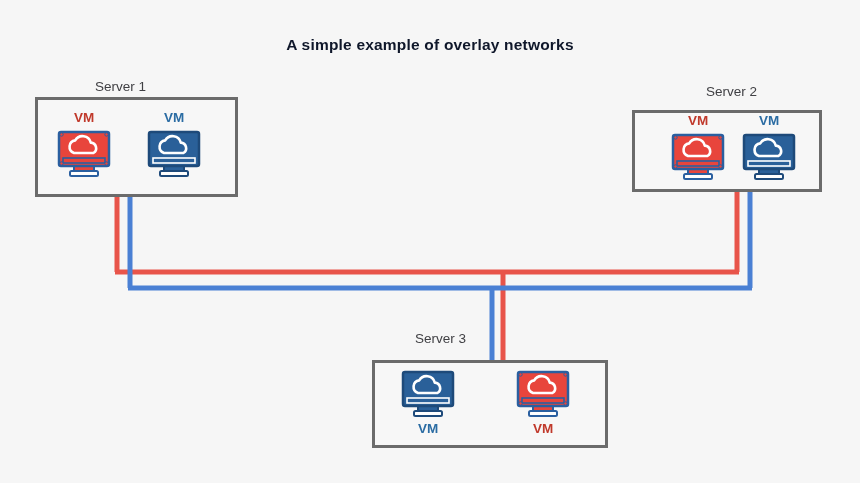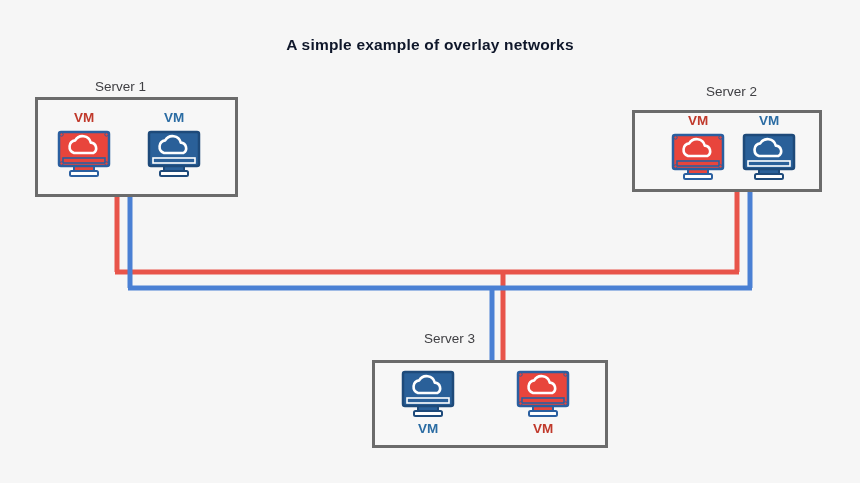--- a/index.html
+++ b/index.html
@@ -83,21 +83,21 @@
   .vm.label-below .vm-label { margin-top: 2px; }
   .vm:not(.label-below) .vm-label { margin-bottom: 1px; }
 
   
   #server-1-box { left: 35px;  top: 97px;  width: 203px; height: 100px; }
   #server-2-box { left: 632px; top: 110px; width: 190px; height:  82px; }
   #server-3-box { left: 372px; top: 360px; width: 236px; height:  88px; }
 
   #server-1-label { left: 95px;  top: 79px; }
   #server-2-label { left: 706px; top: 84px; }
-  #server-3-label { left: 424px; top: 331px; }
+  #server-3-label { left: 415px; top: 331px; }
 
   #server-1-vm-red   { left: 47px;  top: 110px; }
   #server-1-vm-blue  { left: 137px; top: 110px; }
   #server-2-vm-red   { left: 661px; top: 113px; }
   #server-2-vm-blue  { left: 732px; top: 113px; }
   #server-3-vm-blue  { left: 391px; top: 367px; }
   #server-3-vm-red   { left: 506px; top: 367px; }
 </style>
 </head>
 <body>

